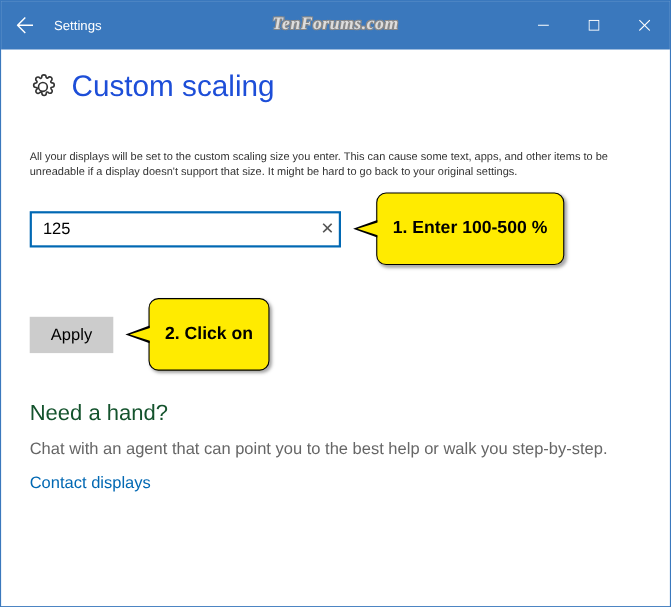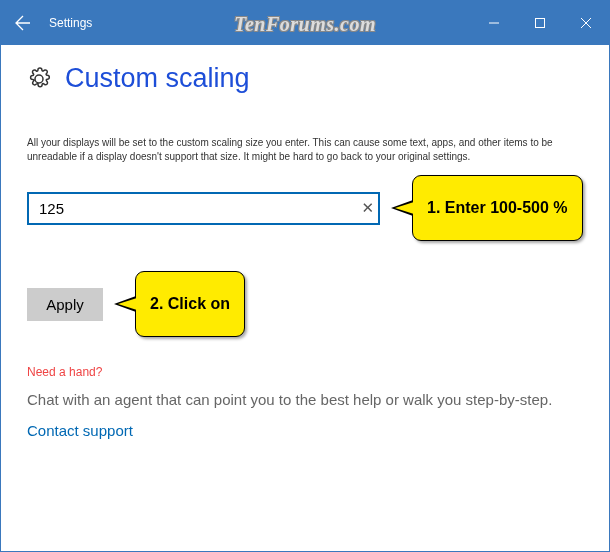--- a/index.html
+++ b/index.html
@@ -53,21 +53,21 @@
   .win-btn svg { width: 10px; height: 10px; }
   .watermark {
     position: absolute;
     top: 12px;
     left: 0;
     right: 0;
     text-align: center;
     font-family: Georgia, 'Times New Roman', serif;
     font-style: italic;
     font-weight: bold;
-    font-size: 20px;
+    font-size: 16px;
     color: #ddd;
     text-shadow: 1px 1px 0 #888, -1px -1px 0 #888, 1px -1px 0 #888, -1px 1px 0 #888;
     z-index: 10;
     pointer-events: none;
     letter-spacing: 0.5px;
   }
   .content {
     padding: 14px 26px 0 26px;
     position: relative;
   }
@@ -98,21 +98,21 @@
   .input-row {
     display: flex;
     align-items: center;
     margin-top: 12px;
     position: relative;
   }
   .text-input-wrap {
     position: relative;
   }
   .text-input {
-    width: 353px;
+    width: 283px;
     height: 33px;
     border: 2px solid #0168b3;
     padding: 0 30px 0 10px;
     font-size: 15px;
     color: #000;
     font-family: inherit;
     outline: none;
   }
   .clear-x {
     position: absolute;
@@ -188,22 +188,22 @@
     content: "";
     position: absolute;
     left: -18px;
     top: 50%;
     transform: translateY(-50%);
     border-top: 6px solid transparent;
     border-bottom: 6px solid transparent;
     border-right: 19px solid #ffeb00;
   }
   .help-heading {
-    font-size: 12px;
-    color: #ef4444;
+    font-size: 20px;
+    color: #14532d;
     margin-top: 28px;
     font-weight: 400;
   }
   .help-text {
     font-size: 15px;
     color: #666;
     margin-top: 12px;
   }
   .contact-link {
     font-size: 15px;
@@ -266,16 +266,16 @@
       <div class="callout callout1">1. Enter 100-500 %</div>
     </div>
 
     <div class="apply-row">
       <button class="apply-btn">Apply</button>
       <div class="callout callout2">2. Click on</div>
     </div>
 
     <div class="help-heading">Need a hand?</div>
     <div class="help-text">Chat with an agent that can point you to the best help or walk you step-by-step.</div>
-    <a class="contact-link">Contact support</a>
+    <a class="contact-link">Contact displays</a>
   </div>
 
 </div>
 
 </body></html>

